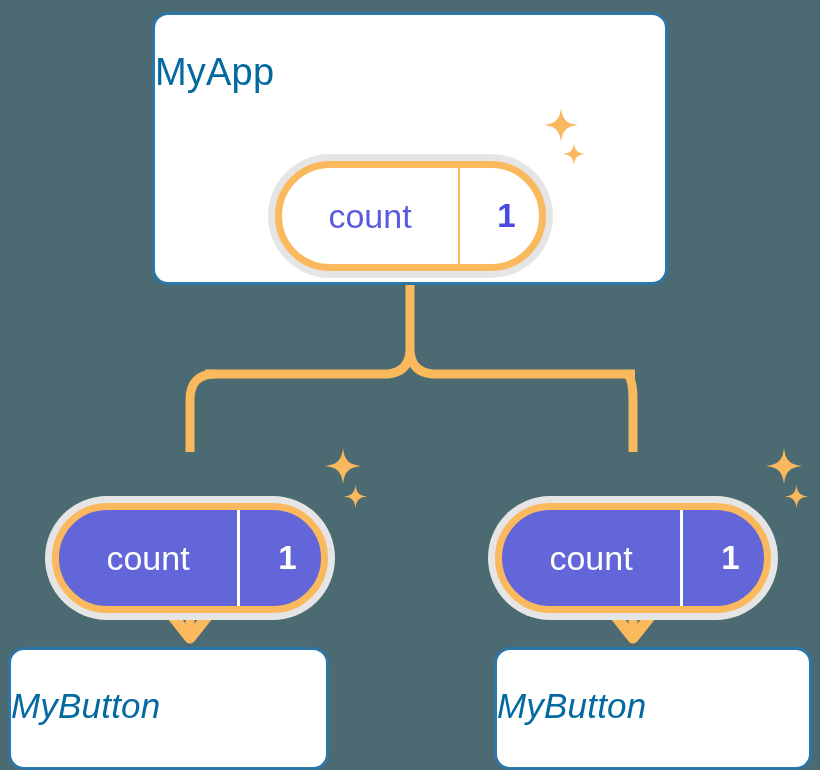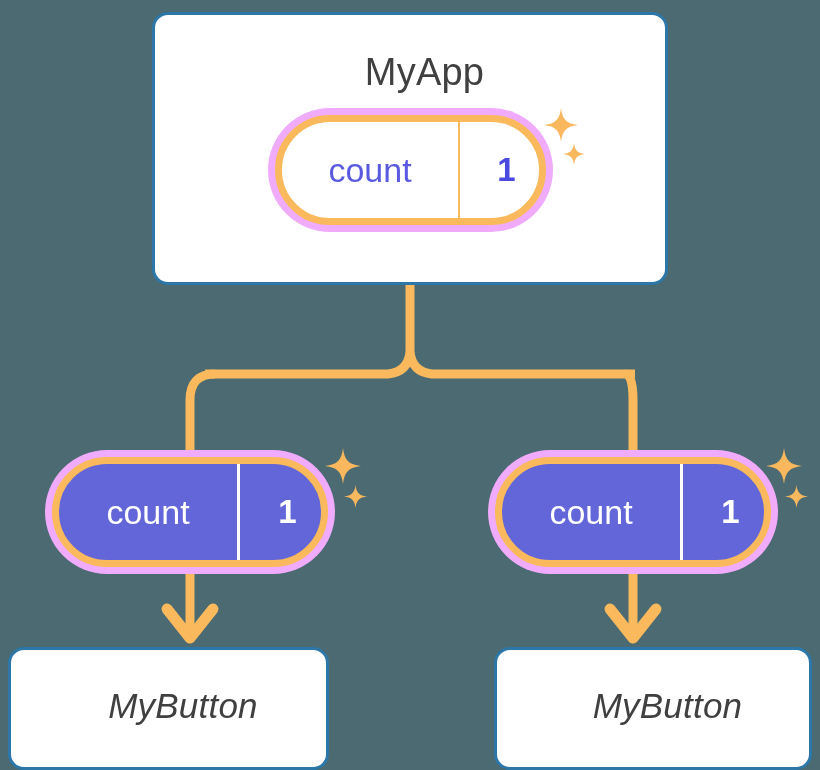--- a/index.html
+++ b/index.html
@@ -29,45 +29,45 @@
     position: absolute;
     background: #ffffff;
     border: 3px solid #2c77a8;
     border-radius: 16px;
     box-sizing: border-box;
   }
 
   .card-title {
     position: absolute;
     left: 0; right: 0;
-    text-align: center;
-    color: #404040;
+    text-align: left;
+    color: #0369a1;
     font-weight: 400;
     letter-spacing: .2px;
     white-space: nowrap;
-    padding-left: 29px;
   }
 
   #app-card { left: 152px; top: 12px; width: 516px; height: 273px; }
   #app-title { top: 36px; font-size: 38px; }
 
   .btn-card { height: 123px; font-style: italic; }
   #btn-card-left  { left: 8px;   top: 647px; width: 321px; }
   #btn-card-right { left: 494px; top: 647px; width: 318px; }
   .btn-title { top: 36px; font-size: 35px; }
 
   
   .pill {
     position: absolute;
     box-sizing: border-box;
     border-radius: 999px;
-    background: #f0abfc;              
+    background: #e5e5e5;              
     display: flex;
     align-items: center;
     justify-content: center;
+    margin-top: 46px;
   }
   .pill-ring {
     position: absolute;
     left: 7px; top: 7px; right: 7px; bottom: 7px;
     border-radius: 999px;
     border: 7px solid #fab95c;        
     box-sizing: border-box;
     display: flex;
     align-items: stretch;
     overflow: hidden;

